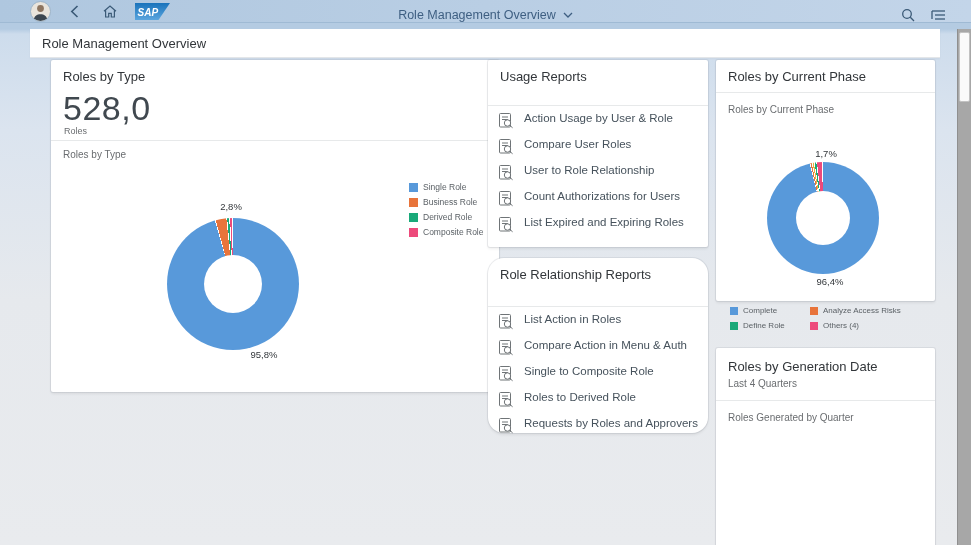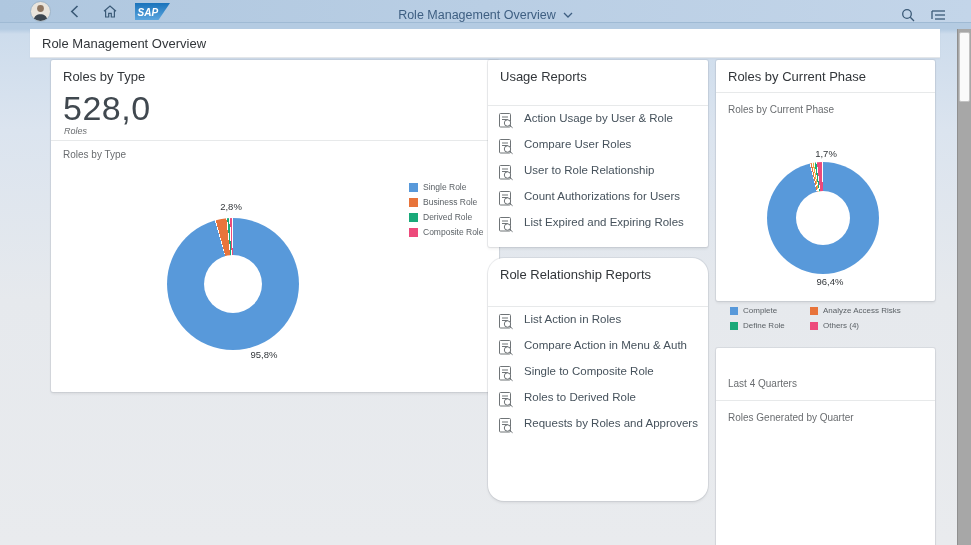--- a/index.html
+++ b/index.html
@@ -28,21 +28,21 @@
     border-bottom:1px solid #e3e6e9; box-shadow:0 1px 2px rgba(0,0,0,0.04);
     display:flex; align-items:center; padding-left:12px; font-size:13px; color:#32363a; }
   
   .card { position:absolute; background:#ffffff; border-radius:2px;
     box-shadow:0 0 0 1px rgba(120,130,140,0.14), 0 2px 3px rgba(0,0,0,0.07); }
   .card-h { position:absolute; left:12px; top:9px; font-size:13px; color:#32363a; white-space:nowrap; }
   .card-sub { position:absolute; left:12px; font-size:10px; color:#6a6d70; white-space:nowrap; }
   .divider { position:absolute; left:0; width:100%; height:1px; background:#e7e9ea; }
   
   .kpi-num { position:absolute; left:12px; top:29px; font-size:34px; font-weight:300; color:#40484f; letter-spacing:0.5px; }
-  .kpi-unit { position:absolute; left:13px; top:66px; font-size:9px; color:#6a6d70;font-style:italic; }
+  .kpi-unit { position:absolute; left:13px; top:66px; font-size:9px; color:#6a6d70; }
   
   .donut { position:absolute; border-radius:50%; }
   .hole { position:absolute; background:#ffffff; border-radius:50%; left:50%; top:50%; transform:translate(-50%,-50%); }
   .pct { position:absolute; width:60px; text-align:center; font-size:9.5px; color:#32363a; }
   
   .legend { position:absolute; display:grid; }
   .li { display:flex; align-items:center; gap:5px; white-space:nowrap; }
   .sq { width:9px; height:9px; flex:0 0 9px; }
   .li span.lb { font-size:8.5px; color:#5b6166; }
   
@@ -199,21 +199,21 @@
             <line x1="4" y1="5" x2="10" y2="5" stroke="#6f7477"></line>
             <line x1="4" y1="7.5" x2="10" y2="7.5" stroke="#6f7477"></line>
             <circle cx="9.5" cy="11" r="3.2" stroke="#6f7477" fill="#ffffff"></circle>
             <line x1="11.8" y1="13.4" x2="14.6" y2="15.8" stroke="#6f7477"></line>
           </svg>
         <span class="rlabel">List Expired and Expiring Roles</span>
       </div>
     </div>
   </div>
 
-  <div class="card" style="left:488px; top:258px; width:220px; height:243px;border-radius:16px;">
+  <div class="card" style="left:488px; top:258px; width:220px; height:175px;border-radius:16px;">
     <div class="card-h">Role Relationship Reports</div>
     <div class="divider" style="top:48px;"></div>
     <div class="rlist" style="top:55px;">
       <div class="rrow">
         <svg class="ricon" viewBox="0 0 17 17" fill="none">
             <rect x="1.5" y="1.5" width="11" height="13.5" rx="1" stroke="#6f7477"></rect>
             <line x1="4" y1="5" x2="10" y2="5" stroke="#6f7477"></line>
             <line x1="4" y1="7.5" x2="10" y2="7.5" stroke="#6f7477"></line>
             <circle cx="9.5" cy="11" r="3.2" stroke="#6f7477" fill="#ffffff"></circle>
             <line x1="11.8" y1="13.4" x2="14.6" y2="15.8" stroke="#6f7477"></line>
@@ -288,20 +288,21 @@
         <span class="lb" style="font-size:8px;">Define Role</span>
       </div>
       <div class="li">
         <span class="sq" style="width: 8px; height: 8px; flex-basis: 8px; background-color: rgb(237, 74, 123);"></span>
         <span class="lb" style="font-size:8px;">Others (4)</span>
       </div>
     </div>
   </div>
 
   <div class="card" style="left:716px; top:348px; width:219px; height:205px;">
+    <div class="card-h" style="top:11px;">Roles by Generation Date</div>
     <div class="card-sub" style="top:30px;">Last 4 Quarters</div>
     <div class="divider" style="top:52px;"></div>
     <div class="card-sub" style="top:64px;">Roles Generated by Quarter</div>
   </div>
 
   <div class="sb-track">
     <div class="sb-thumb"></div>
   </div>
 
 </div>

